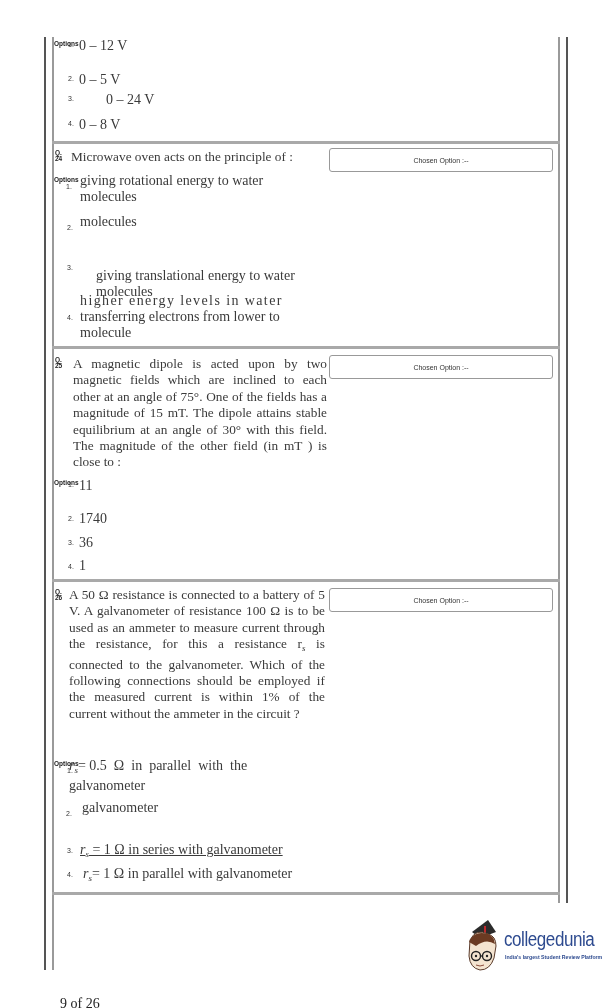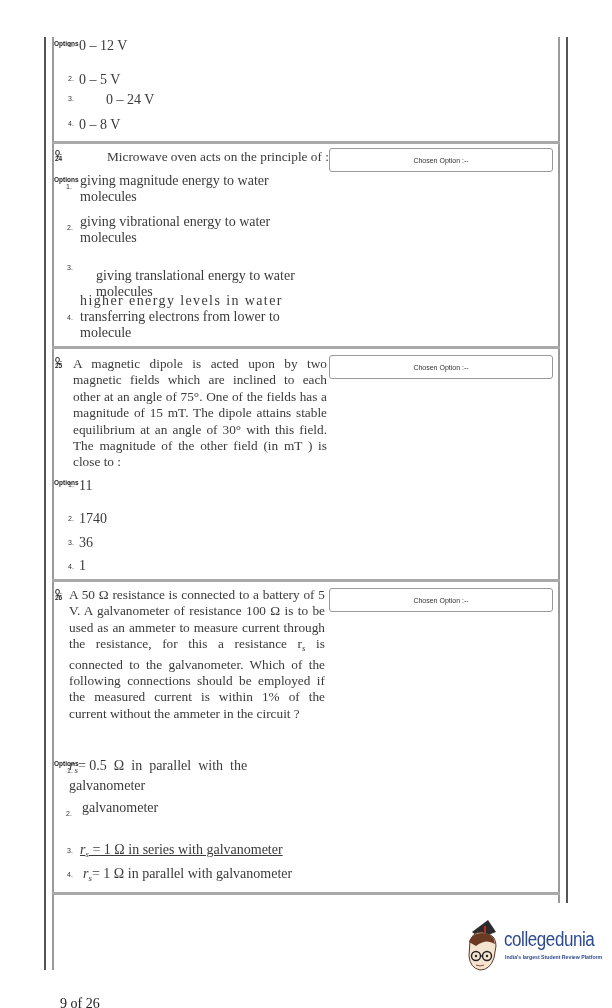--- a/index.html
+++ b/index.html
@@ -56,33 +56,32 @@
   <span class="onum" style="left:68px;top:95px;">3.</span>
   <span class="otext" style="left:79px;top:92px;margin-left:27px;">0 – 24 V</span>
   <span class="onum" style="left:68px;top:120px;">4.</span>
   <span class="otext" style="left:79px;top:117px;">0 – 8 V</span>
 </div>
 
 <div class="hsep" style="top:141px;"></div>
 
 <div>
   <div class="qnum" style="left:55px;top:150px;width:12px;">Q. 24</div>
-  <div class="qtext" style="left:71px;top:149px;width:256px;margin-left:36px;">Microwave oven acts on the principle of :</div>
+  <div class="qtext" style="left:71px;top:149px;width:256px;">Microwave oven acts on the principle of :</div>
   <div class="chosen" style="top:148px;">Chosen Option :--</div>
   <div class="opt-label" style="left:54px;top:176px;">Options</div>
 
   <span class="onum" style="left:66px;top:183px;">1.</span>
   <div class="otext" style="left:80px;top:173px;">
-    <div>giving magnitude energy to water</div>
+    <div>giving rotational energy to water</div>
     <div>molecules</div>
   </div>
 
   <span class="onum" style="left:67px;top:224px;">2.</span>
   <div class="otext" style="left:80px;top:214px;">
-    <div>giving vibrational energy to water</div>
     <div>molecules</div>
   </div>
 
   <span class="onum" style="left:67px;top:264px;">3.</span>
   <div class="otext" style="left:96px;top:255px;margin-top:13px;">
     <div>giving translational energy to water</div>
     <div>molecules</div>
   </div>
 
   <span class="onum" style="left:67px;top:314px;">4.</span>

